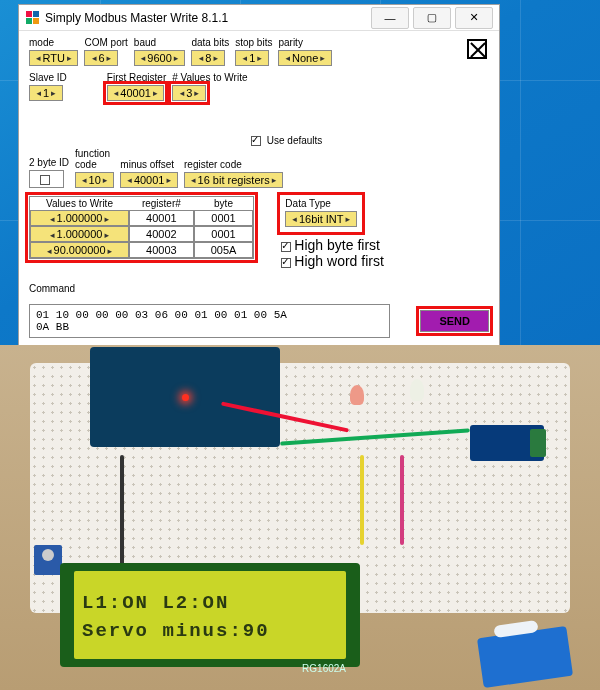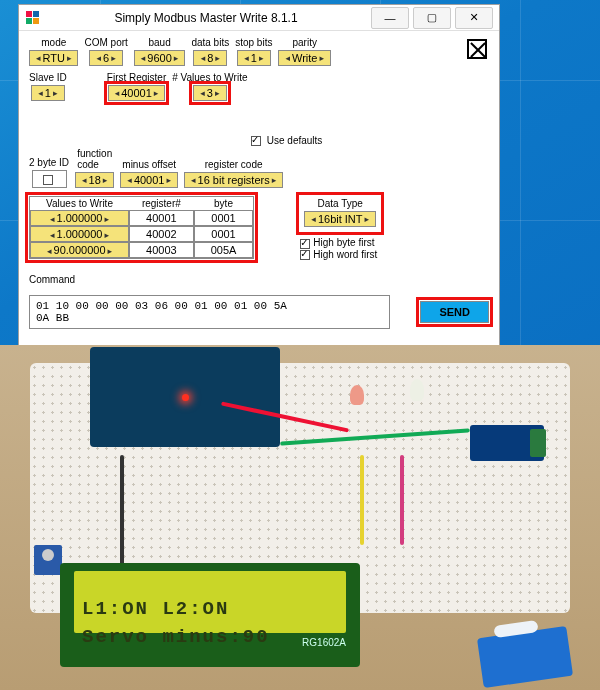--- a/index.html
+++ b/index.html
@@ -12,67 +12,67 @@
   }
   .grid { position:absolute; inset:0; background-image:
     linear-gradient(rgba(255,255,255,0.12) 1px, transparent 1px),
     linear-gradient(90deg, rgba(255,255,255,0.12) 1px, transparent 1px);
     background-size:140px 140px; background-position:-40px -60px;}
   .win {
     position:absolute; left:18px; top:4px; width:482px; height:345px;
     background:#fff; border:1px solid #a0a0a0;
   }
   .titlebar { display:flex; align-items:center; height:26px; padding:0 6px;
-    border-bottom:1px solid #e0e0e0;text-align:center;}
+    border-bottom:1px solid #e0e0e0;}
   .tb-icon { width:14px;height:14px; margin-right:6px; display:flex;flex-wrap:wrap;}
   .tb-icon span{width:6px;height:6px;margin:.5px;}
   .tb-title { flex:1; font-size:12px; }
   .tb-btn { width:38px;height:22px;border:1px solid #ccc;border-radius:2px;
     margin-left:4px; display:flex;align-items:center;justify-content:center;
     background:#f5f5f5; cursor:pointer;}
   .body { padding:6px 10px 6px 10px; position:relative;}
-  .fld { display:inline-flex; flex-direction:column; align-items:center; margin-right:6px; vertical-align:top;}
+  .fld { display:inline-flex; flex-direction:column; align-items:flex-start; margin-right:6px; vertical-align:top;}
   .fld label { font-size:10px; margin-bottom:2px;}
   .ybox { background:#f5e37a; border:1px solid #888; padding:1px 6px; display:inline-flex;align-items:center; min-width:34px; justify-content:center; }
   .ybox .arrow{ font-size:9px; color:#333; cursor:pointer;}
   .ybox .v{ padding:0 2px;}
   .row { margin-bottom:6px; display:flex; align-items:flex-end;}
   .row2 { margin-bottom:2px;margin-top:34px;}
   .cb { width:10px;height:10px;border:1px solid #555; display:inline-block;vertical-align:middle;margin-right:3px;position:relative;}
   .cb.checked::after{content:"✓";position:absolute;top:-3px;left:-1px;font-size:10px;}
   .redbox { outline:3px solid #e11; outline-offset:1px;}
   .vtbl { border:1px solid #888; display:inline-block;}
   .vtbl table{border-collapse:collapse;}
   .vtbl th{font-size:10px;font-weight:normal;padding:1px 6px;}
   .vtbl td{padding:0;}
   .vtbl td .ybox, .vtbl td .wbox{display:block;min-width:58px;padding:1px 16px;text-align:center;}
   .wbox{background:#fff;border:1px solid #888;}
   .cmdrow{display:flex;align-items:center;gap:30px;margin-top:10px;}
   .cmd{border:1px solid #888;background:#fff;padding:4px 6px;
     font-family:"Courier New",monospace;font-size:11px;flex:1;min-height:34px;white-space:pre;}
-  .sendbtn{background:#0ea5e9;border:1px solid #888;padding:4px 18px;font-size:11px;font-weight:bold;cursor:pointer;}
+  .sendbtn{background:#a21caf;border:1px solid #888;padding:4px 18px;font-size:11px;font-weight:bold;cursor:pointer;}
   .abs-x{position:absolute;right:12px;top:8px;width:20px;height:20px;border:2px solid #000;}
   .abs-x::before,.abs-x::after{content:"";position:absolute;left:8px;top:-1px;width:2px;height:20px;background:#000;}
   .abs-x::before{transform:rotate(45deg);} .abs-x::after{transform:rotate(-45deg);}
   
   .photo{position:absolute;left:0;top:345px;width:600px;height:345px;
     background:linear-gradient(#c8b28e 0%,#b89d73 100%); overflow:hidden;}
   .breadboard{position:absolute;left:30px;top:18px;width:540px;height:250px;
     background:#f2efe9;border-radius:6px;
     background-image:radial-gradient(circle,#c9c4b8 1px,transparent 1.2px);
     background-size:9px 9px;}
   .arduino{position:absolute;left:90px;top:2px;width:190px;height:100px;
     background:#0b3c5d;border-radius:4px;}
   .led-r{position:absolute;left:182px;top:49px;width:7px;height:7px;background:#ff3020;border-radius:50%;box-shadow:0 0 8px 3px #ff4030;}
   .led1{position:absolute;left:350px;top:40px;width:14px;height:20px;background:#e98;border-radius:50% 50% 30% 30%;}
   .led2{position:absolute;left:410px;top:34px;width:14px;height:22px;background:#edf0e5;border-radius:50% 50% 30% 30%;}
   .mod{position:absolute;left:470px;top:80px;width:74px;height:36px;background:#063a7a;border-radius:3px;}
   .mod .term{position:absolute;right:-2px;top:4px;width:16px;height:28px;background:#2a7a3e;border-radius:2px;}
   .lcdwrap{position:absolute;left:60px;top:218px;width:300px;height:104px;background:#1a5e1a;border-radius:4px;padding:8px 14px;}
-  .lcd{width:100%;height:62px;background:#c9d628;border-radius:2px;padding:24px 8px;
+  .lcd{width:100%;height:88px;background:#c9d628;border-radius:2px;padding:18px 8px;
     font-family:"Courier New",monospace;font-weight:bold;color:#2a3a12;font-size:19px;line-height:28px;letter-spacing:2px;}
   .lcdlbl{color:#cfe;font-size:10px;text-align:right;margin-top:4px;}
   .servo{position:absolute;right:30px;bottom:8px;width:90px;height:50px;background:#1e6fd0;border-radius:4px;transform:rotate(-8deg);}
   .servo .horn{position:absolute;left:18px;top:-10px;width:44px;height:12px;background:#eef3f8;border-radius:6px;}
   .pot{position:absolute;left:34px;top:200px;width:28px;height:30px;background:#2a5aa8;border-radius:2px;}
   .pot .k{position:absolute;left:8px;top:4px;width:12px;height:12px;border-radius:50%;background:#ccc;}
   .wire{position:absolute;border-radius:4px;}
 </style>
 </head>
 <body>
@@ -133,21 +133,21 @@
         <div class="ybox">
             <span class="arrow">◂</span>
             <span class="v">1</span>
             <span class="arrow">▸</span>
           </div>
         </div>
       <div class="fld">
           <label>parity</label>
         <div class="ybox">
             <span class="arrow">◂</span>
-            <span class="v">Write</span>
+            <span class="v">None</span>
             <span class="arrow">▸</span>
           </div>
         </div>
     </div>
 
     <div class="row">
       <div class="fld">
           <label>Slave ID</label>
         <div class="ybox">
             <span class="arrow">◂</span>
@@ -180,21 +180,21 @@
     <div class="row">
       <div class="fld">
           <label>2 byte ID</label>
         <div class="wbox" style="padding:2px 10px"><span class="cb"></span></div>
         </div>
       <div class="fld">
           <label style="white-space:pre">function
 code</label>
         <div class="ybox">
             <span class="arrow">◂</span>
-            <span class="v">18</span>
+            <span class="v">10</span>
             <span class="arrow">▸</span>
           </div>
         </div>
       <div class="fld">
           <label>minus offset</label>
         <div class="ybox">
             <span class="arrow">◂</span>
             <span class="v">40001</span>
             <span class="arrow">▸</span>
           </div>
@@ -202,21 +202,21 @@
       <div class="fld">
           <label>register code</label>
         <div class="ybox">
             <span class="arrow">◂</span>
             <span class="v">16 bit registers</span>
             <span class="arrow">▸</span>
           </div>
         </div>
     </div>
 
-    <div style="display:flex;gap:46px;align-items:flex-start;margin-top:8px;">
+    <div style="display:flex;gap:27px;align-items:flex-start;margin-top:8px;">
       <div class="vtbl redbox">
         <table>
           <tbody>
               <tr>
                 <th>Values to Write</th>
                 <th>register#</th>
                 <th>byte</th>
               </tr>
           <tr>
                 <td>
@@ -257,21 +257,21 @@
 
       <div>
         <div class="fld redbox" style="padding:2px 4px 4px">
             <label>Data Type</label>
           <div class="ybox">
               <span class="arrow">◂</span>
               <span class="v">16bit INT</span>
               <span class="arrow">▸</span>
             </div>
           </div>
-        <div style="margin-top:6px;font-size:10px;">
+        <div style="margin-top:6px;font-size:14px;">
           <div><span class="cb checked"></span><span>High byte first</span></div>
           <div><span class="cb checked"></span><span>High word first</span></div>
         </div>
       </div>
     </div>
 
     <div style="margin-top:14px;font-size:10px">Command</div>
     <div class="cmdrow">
       <div class="cmd">01 10 00 00 00 03 06 00 01 00 01 00 5A
 0A BB</div>

